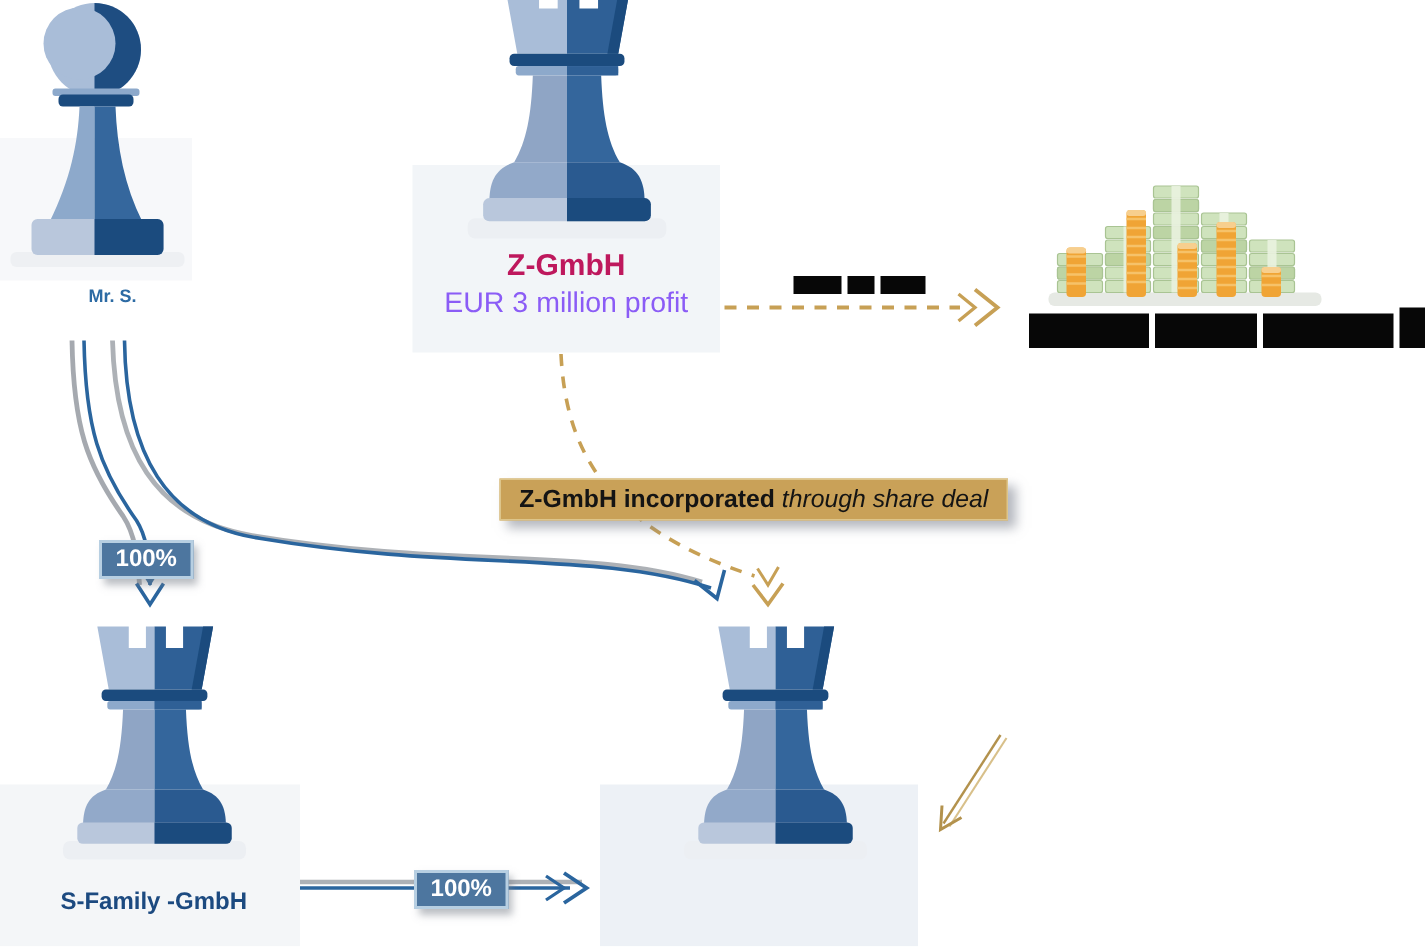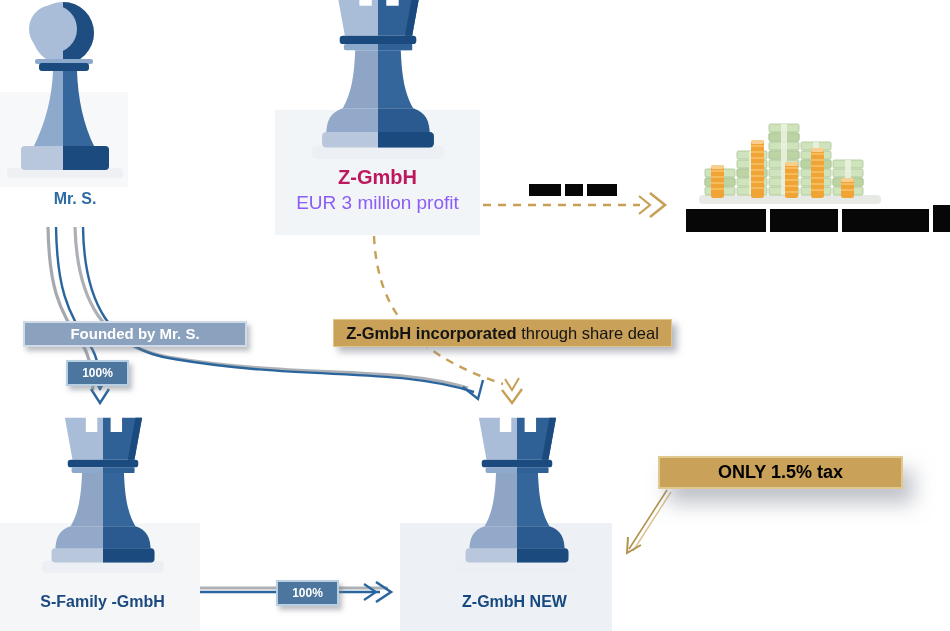--- a/index.html
+++ b/index.html
@@ -4,21 +4,21 @@
 <style>
   html,body{margin:0;padding:0;background:#ffffff;}
   #stage{position:relative;width:950px;height:631px;background:#ffffff;overflow:hidden;
          font-family:"Liberation Sans","DejaVu Sans",sans-serif;}
   .abs{position:absolute;}
   .card{position:absolute;}
   .badge{position:absolute;box-sizing:border-box;text-align:center;white-space:nowrap;}
   .badge-steel{background:#8ba2be;border:2px solid #cfdae6;color:#ffffff;font-weight:bold;
                font-size:15px;line-height:22px;box-shadow:3px 4px 5px rgba(120,125,135,.5);}
   .badge-pct{background:#4d769f;border:2px solid #b7cfe2;color:#ffffff;font-weight:bold;
-             font-size:12px;line-height:22px;box-shadow:3px 4px 5px rgba(120,125,135,.5);}
+             font-size:16px;line-height:22px;box-shadow:3px 4px 5px rgba(120,125,135,.5);}
   .badge-gold{background:#c9a158;border:1px solid #ddc58b;color:#141414;
               font-size:16.5px;line-height:26px;box-shadow:5px 5px 7px rgba(120,126,138,.55);}
   .badge-gold-big{background:#c9a158;border:2px solid #dfc98f;color:#000000;font-weight:bold;
               font-size:18px;line-height:29px;box-shadow:10px 14px 20px rgba(125,132,145,.5);}
   .node-label{position:absolute;text-align:center;font-weight:bold;color:#1c4a80;font-size:16px;}
   .redact{position:absolute;background:#070707;}
   svg{display:block;}
 </style>
 </head>
 <body>
@@ -177,41 +177,34 @@
     <path d="M200,588 L388,588" stroke="#5b636d" stroke-width="3" fill="none" opacity="0.5"></path>
     <path d="M200,592 L380,592" stroke="#2a659e" stroke-width="2.4" fill="none"></path>
     <polyline points="376,582 391,592 376,602" stroke="#2a659e" stroke-width="2.6" fill="none"></polyline>
     <polyline points="364,584 376,592 364,600" stroke="#2a659e" stroke-width="2.2" fill="none"></polyline>
 
     <path d="M667,490 L629,549" stroke="#b3924d" stroke-width="1.6" fill="none"></path>
     <path d="M671,492 L633,551" stroke="#d8c08a" stroke-width="1.4" fill="none"></path>
     <polyline points="641,545 627,553 628,537" stroke="#b3924d" stroke-width="2" fill="none"></polyline>
   </svg>
 
-  <div class="badge badge-steel" style="left:23px;top:321px;width:224px;height:26px;">
-    <span>Founded by Mr. S.</span>
-  </div>
   <div class="badge badge-pct" style="left:66px;top:360px;width:63px;height:26px;">
     <span>100%</span>
   </div>
   <div class="badge badge-gold" style="left:333px;top:319px;width:339px;height:28px;">
-    <b>Z-GmbH incorporated</b><span style="white-space:pre;"> through share deal</span>
+    <b>Z-GmbH incorporated</b><span style="white-space:pre;font-style:italic;"> through share deal</span>
   </div>
   <div class="badge badge-pct" style="left:276px;top:580px;width:63px;height:26px;">
     <span>100%</span>
   </div>
-  <div class="badge badge-gold-big" style="left:658px;top:456px;width:245px;height:33px;">
-    <span>ONLY 1.5% tax</span>
-  </div>
-
-  <div class="node-label" style="left:25px;top:190px;width:100px;color:#2d6ba4;font-size:16px;">Mr. S.</div>
+
+  <div class="node-label" style="left:25px;top:190px;width:100px;color:#2d6ba4;font-size:12px;">Mr. S.</div>
   <div class="node-label" style="left:275px;top:166px;width:205px;color:#be185d;font-size:20px;">Z-GmbH</div>
   <div class="node-label" style="left:260px;top:192px;width:235px;color:#8b5cf6;font-size:19px;font-weight:normal;">EUR 3 million profit</div>
   <div class="node-label" style="left:0;top:593px;width:205px;">S-Family -GmbH</div>
-  <div class="node-label" style="left:412px;top:593px;width:205px;color:#16497e;">Z-GmbH NEW</div>
 
   <div class="redact" style="left:529px;top:184px;width:32px;height:12px;"></div>
   <div class="redact" style="left:565px;top:184px;width:18px;height:12px;"></div>
   <div class="redact" style="left:587px;top:184px;width:30px;height:12px;"></div>
   <div class="redact" style="left:686px;top:209px;width:80px;height:23px;"></div>
   <div class="redact" style="left:770px;top:209px;width:68px;height:23px;"></div>
   <div class="redact" style="left:842px;top:209px;width:87px;height:23px;"></div>
   <div class="redact" style="left:933px;top:205px;width:17px;height:27px;"></div>
 
 </div>

